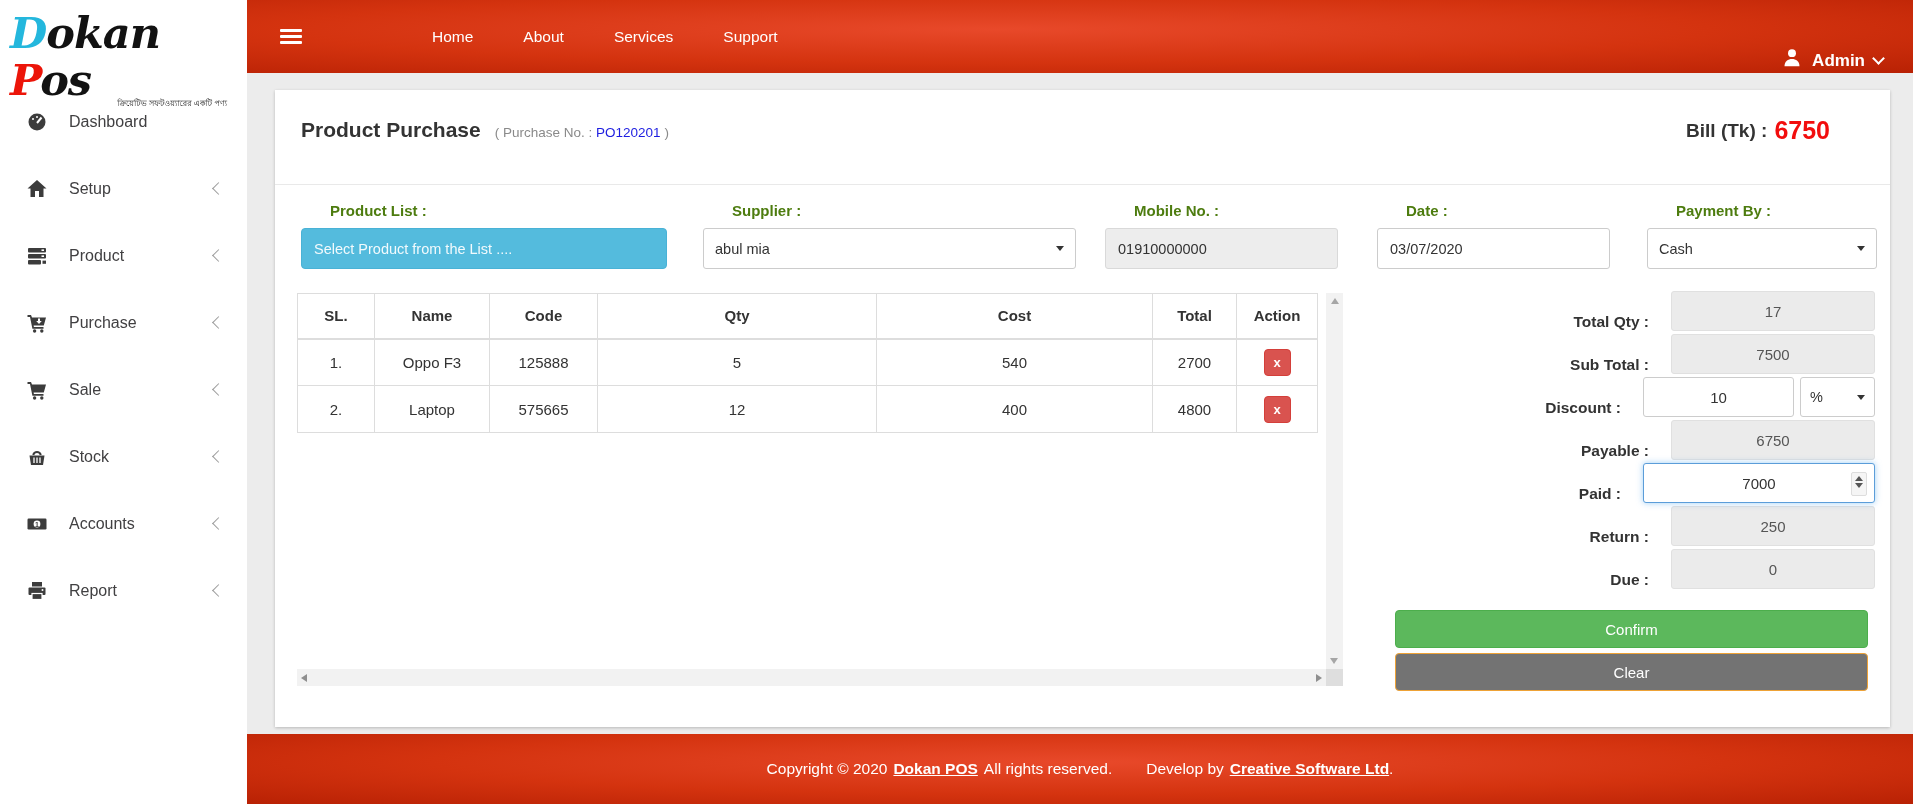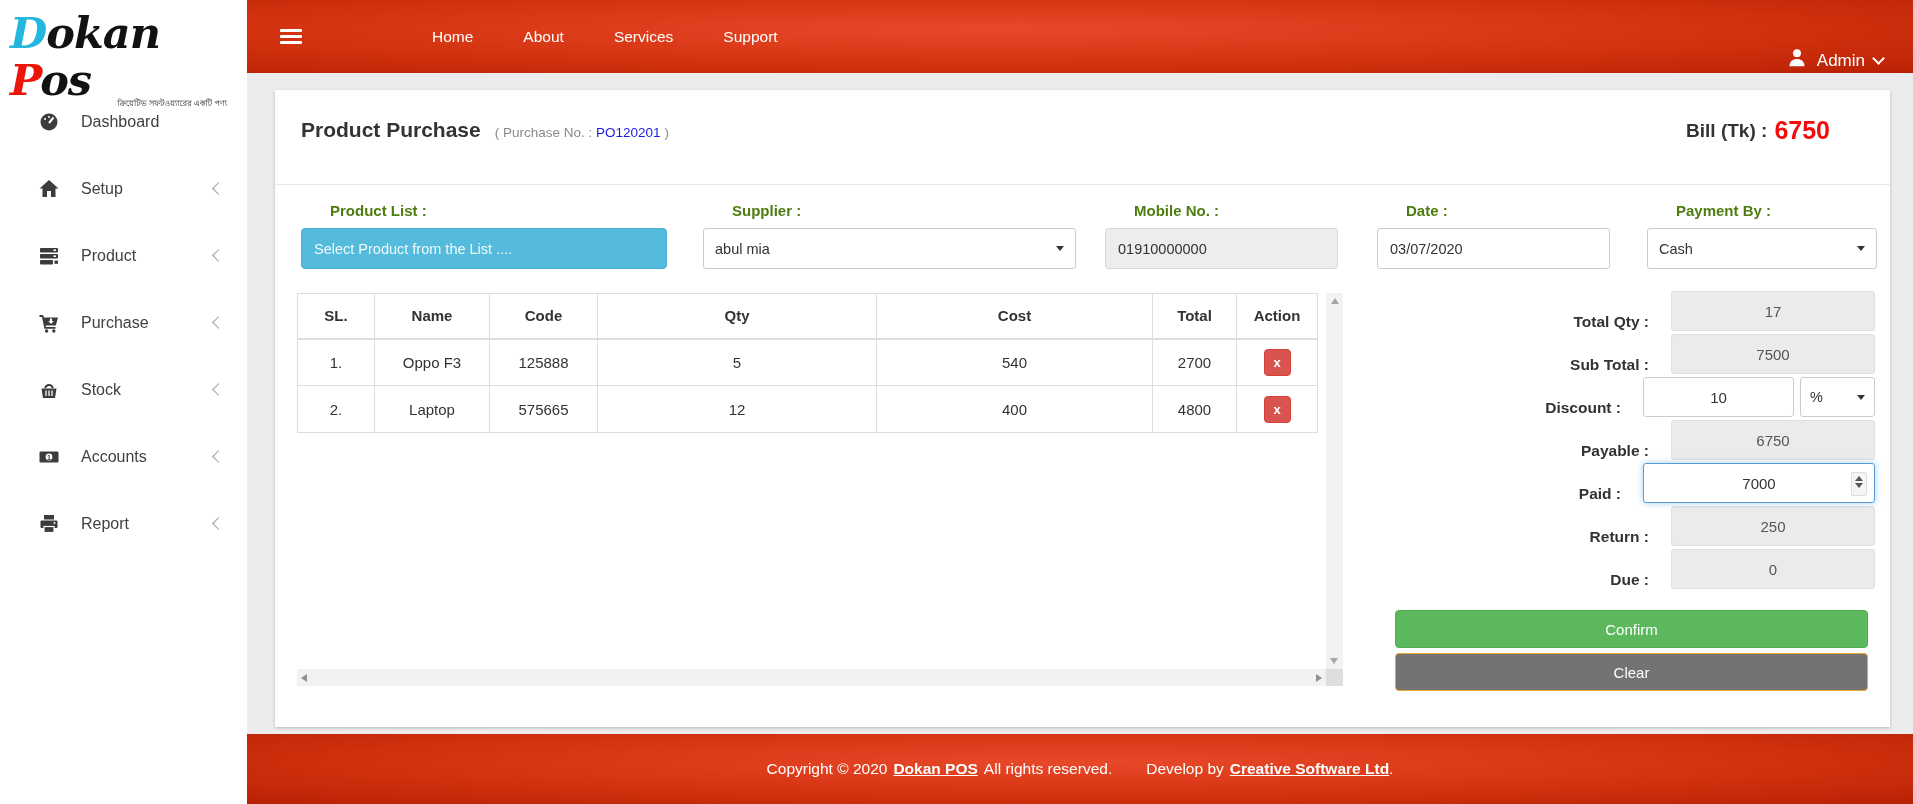--- a/index.html
+++ b/index.html
@@ -11,31 +11,31 @@
   
   .navbar {
     position:absolute; left:247px; top:0; right:0; height:73px;
     background: radial-gradient(ellipse at 45% 40%, #e8492a 0%, #d4330f 55%, #b82104 100%);
     display:flex; align-items:center; color:#fff;
   }
   .hamburger { width:22px; margin-left:33px; cursor:pointer; }
   .hamburger div { height:3px; background:#fff; margin:3px 0; border-radius:1px; }
   .nav-menu { display:flex; gap:50px; margin-left:130px; }
   .nav-item { font-size:15.5px; color:#fff; cursor:pointer; }
-  .nav-user { margin-left:auto; margin-right:30px; display:flex; align-items:center; gap:9px; font-size:17px; font-weight:normal; cursor:pointer;margin-top:48px; }
+  .nav-user { margin-left:auto; margin-right:30px; display:flex; align-items:center; gap:9px; font-size:17px; font-weight:bold; cursor:pointer;margin-top:48px; }
   .chev-down { width:9px; height:9px; border-right:2px solid #fff; border-bottom:2px solid #fff; transform:rotate(45deg); margin-top:-4px; }
   
   .sidebar { position:absolute; left:0; top:0; width:247px; height:804px; background:#fff; box-shadow:2px 0 4px rgba(0,0,0,.10); }
   .logo { padding:10px 14px 0 10px; height:86px; }
   .logo-text { font-family:"DejaVu Serif", serif; font-style:italic; font-weight:bold; font-size:43px; line-height:1.1; letter-spacing:-1px; }
   .logo-d { color:#24b7dd; }
   .logo-k { color:#121212; }
   .logo-p { color:#ec1509; }
   .logo-tagline { font-size:8px; color:#222; text-align:right; margin-top:-8px; padding-right:6px; }
-  .side-list { position:absolute; top:88px; left:12px; right:0; }
+  .side-list { position:absolute; top:88px; left:0; right:0; }
   .side-item { height:67px; display:flex; align-items:center; padding:0 24px 0 26px; cursor:pointer; color:#414042; }
   .side-item .s-icon { width:26px; height:20px; margin-right:17px; color:#3c3c3c; flex:none; }
   .side-item .s-label { font-size:16px; }
   .chev-left { width:9px; height:9px; border-left:1.5px solid #9a9a9a; border-bottom:1.5px solid #9a9a9a; transform:rotate(45deg); margin-left:auto; }
   
   .content { position:absolute; left:247px; top:73px; right:0; bottom:60px; background:#ececec; }
   .card { position:absolute; left:28px; top:17px; width:1615px; height:637px; background:#fff; box-shadow:0 1px 3px rgba(0,0,0,.22); }
   .card-header { position:absolute; left:0; right:0; top:0; height:95px; border-bottom:1px solid #e9e9e9; }
   .page-title-row { position:absolute; left:26px; top:28px; display:flex; align-items:baseline; }
   .page-title { font-size:21px; font-weight:bold; color:#333; }
@@ -157,20 +157,31 @@
             <path d="M0.5 2 L4 2 L5 4.5 L19 4.5 L16.8 12.5 L6.6 12.5 L6.9 14 L16.5 14 L16.5 15.8 L5.4 15.8 L3 4 L0.5 4 Z" fill="currentColor"></path>
             <circle cx="7.6" cy="18" r="1.7" fill="currentColor"></circle>
             <circle cx="14.8" cy="18" r="1.7" fill="currentColor"></circle>
             <path d="M11 5.5 L13 5.5 L13 8 L14.8 8 L12 11 L9.2 8 L11 8 Z" fill="#fff"></path>
           </svg>
       </span>
       <span class="s-label">Purchase</span>
       <span class="chev-left"></span>
     </div>
 
+    <div class="side-item">
+      <span class="s-icon">
+        <svg width="22" height="20" viewBox="0 0 20 20">
+            <path d="M0.5 2 L4 2 L5 4.5 L19 4.5 L16.8 12.5 L6.6 12.5 L6.9 14 L16.5 14 L16.5 15.8 L5.4 15.8 L3 4 L0.5 4 Z" fill="currentColor"></path>
+            <circle cx="7.6" cy="18" r="1.7" fill="currentColor"></circle>
+            <circle cx="14.8" cy="18" r="1.7" fill="currentColor"></circle>
+          </svg>
+      </span>
+      <span class="s-label">Sale</span>
+      <span class="chev-left"></span>
+    </div>
 
     <div class="side-item">
       <span class="s-icon">
         <svg width="22" height="20" viewBox="0 0 20 20">
             <path d="M6.2 8 A4 4.4 0 0 1 13.8 8" fill="none" stroke="currentColor" stroke-width="2"></path>
             <path d="M2.5 8.5 L17.5 8.5 L16 18 L4 18 Z" fill="currentColor"></path>
             <line x1="7" y1="10.5" x2="7" y2="16" stroke="#fff" stroke-width="1.3"></line>
             <line x1="10" y1="10.5" x2="10" y2="16" stroke="#fff" stroke-width="1.3"></line>
             <line x1="13" y1="10.5" x2="13" y2="16" stroke="#fff" stroke-width="1.3"></line>
           </svg>

